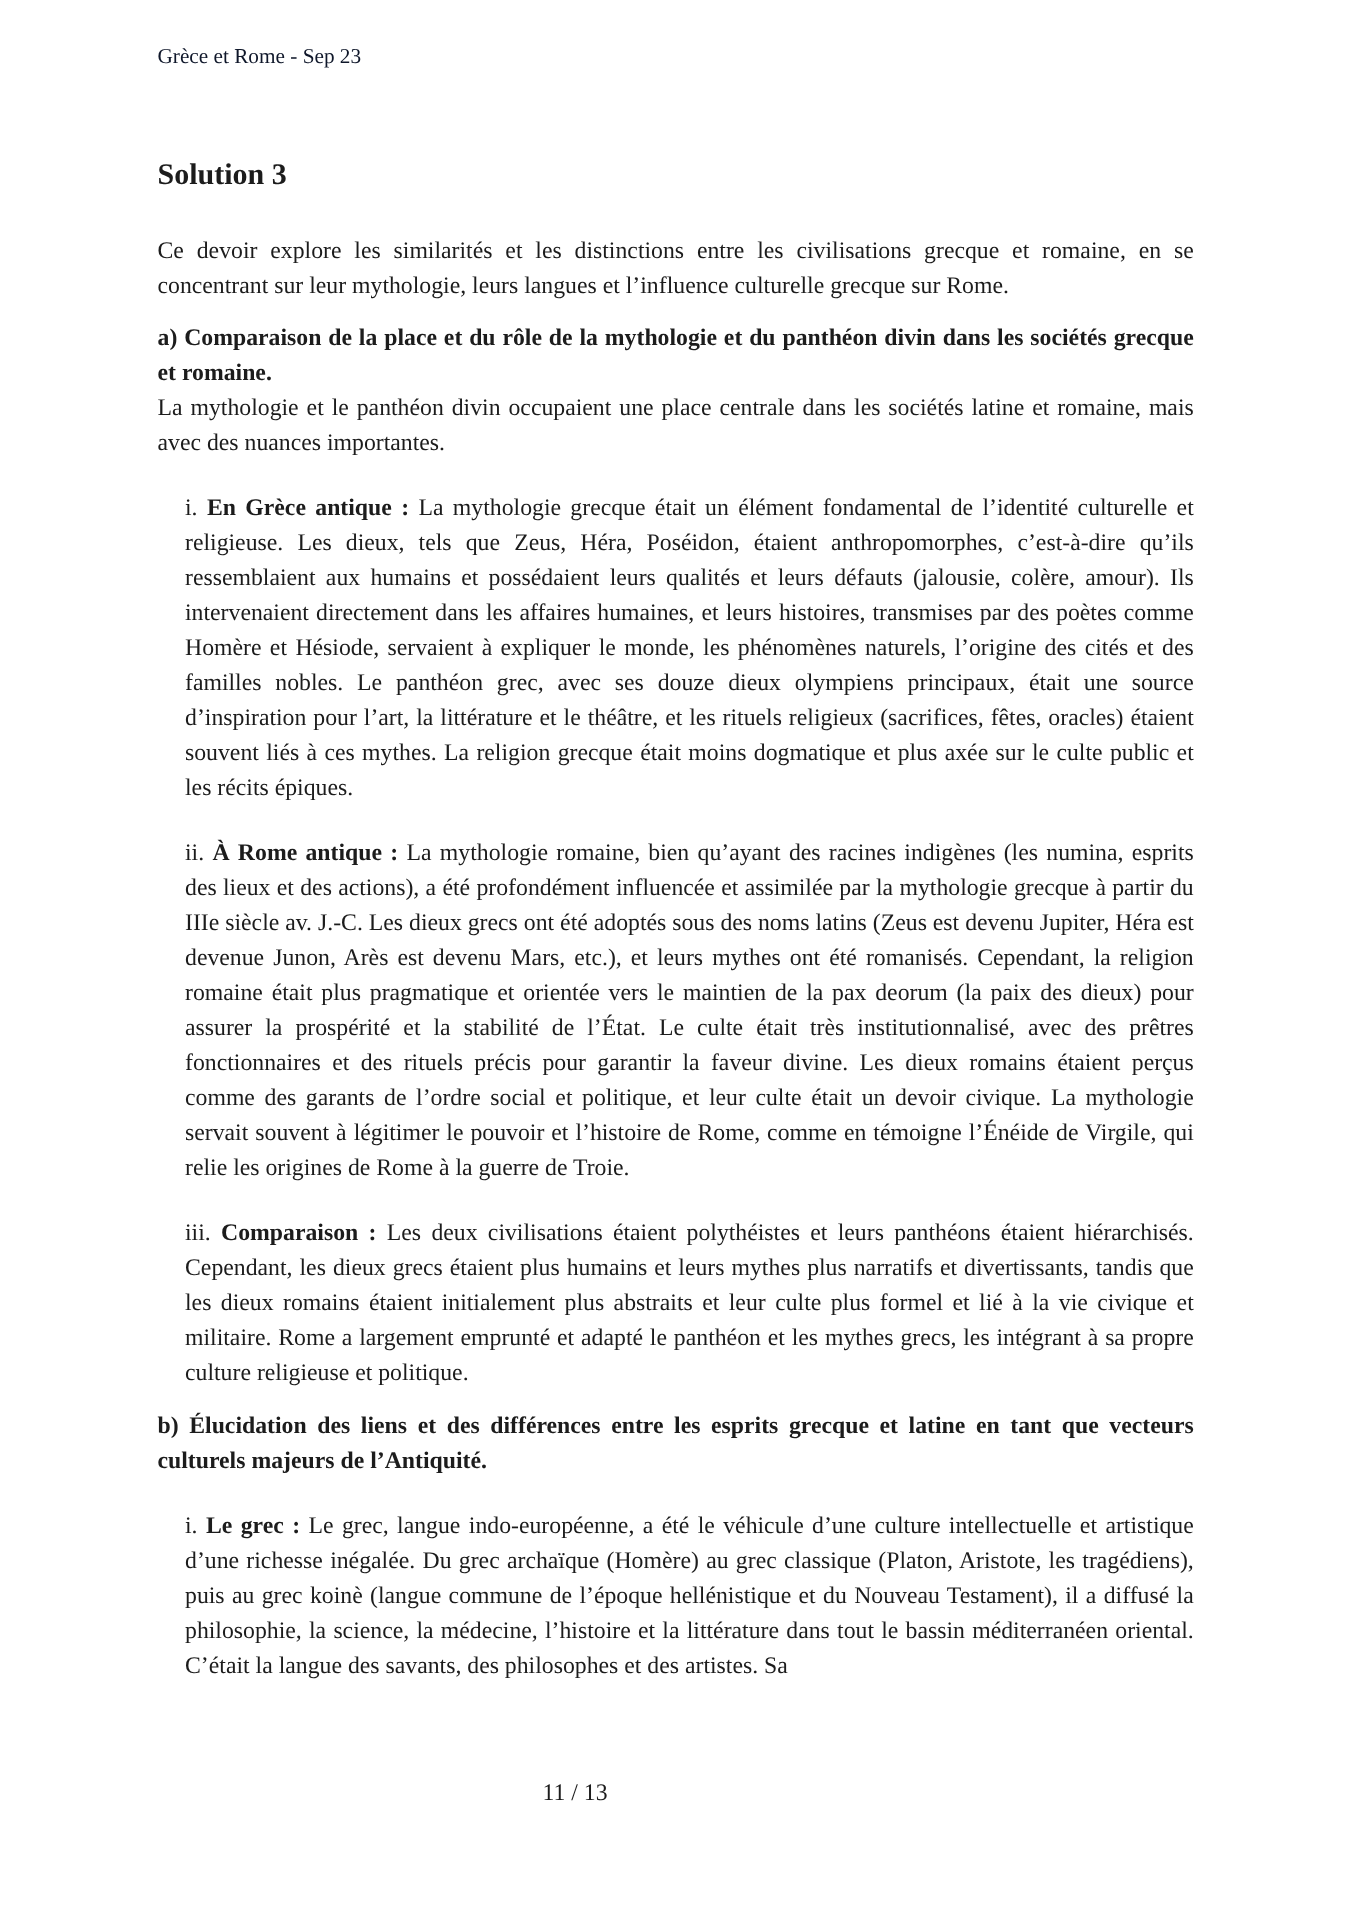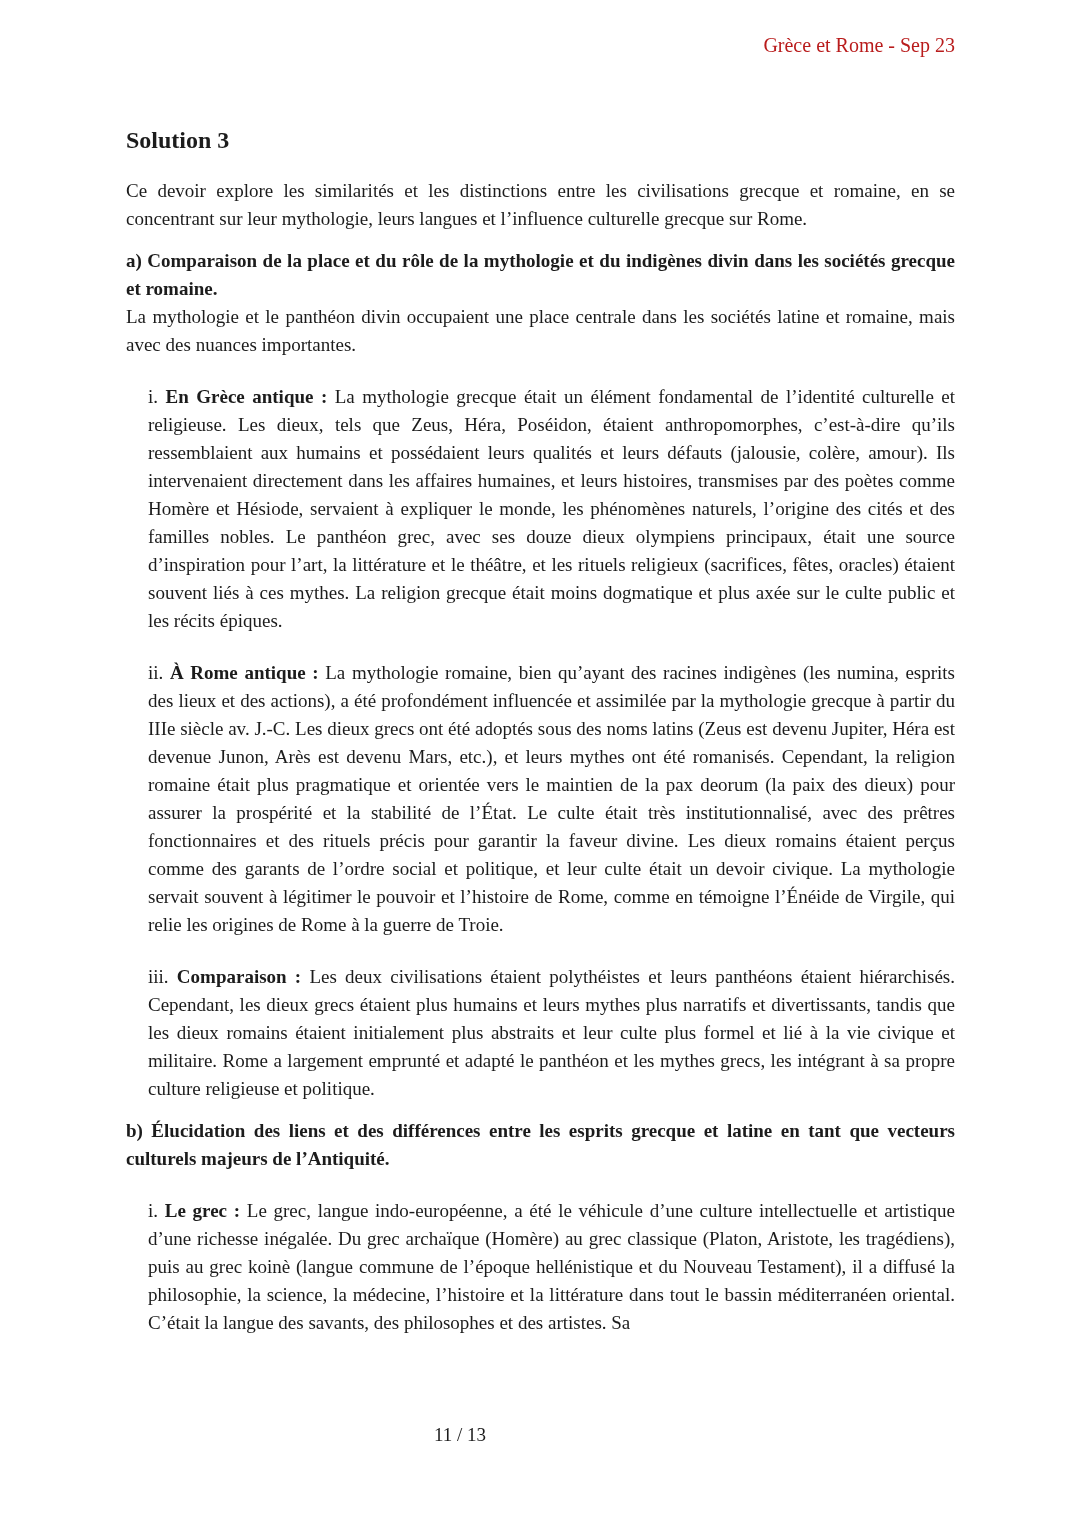--- a/index.html
+++ b/index.html
@@ -12,39 +12,39 @@
     width: 1080px;
     height: 1527px;
     box-sizing: border-box;
     background: #ffffff;
     padding: 35px 125px 0 126px;
     font-family: "Liberation Serif", "DejaVu Serif", serif;
     color: #1c1c1c;
     overflow: hidden;
   }
   .page-header {
-    text-align: right;
-    font-size: 20px;
+    text-align: left;
+    font-size: 17px;
     line-height: 20px;
-    color: #b91c1c;
+    color: #0f172a;
   }
   .doc-title {
     font-size: 24px;
     font-weight: bold;
     margin: 70px 0 0 0;
     line-height: 30px;
   }
   .para {
     font-size: 19px;
     line-height: 28px;
     text-align: justify;
     margin: 0;
   }
   .intro {
-    margin-top: 22px;
+    margin-top: 32px;
   }
   .sec-heading {
     font-size: 19px;
     line-height: 28px;
     font-weight: bold;
     margin: 14px 0 0 0;
     text-align: justify;
   }
   .item {
     margin: 24px 0 0 22px;
@@ -69,21 +69,21 @@
 
   <div class="page-header">
     <span>Grèce et Rome - Sep 23</span>
   </div>
 
   <h1 class="doc-title">Solution 3</h1>
 
   <p class="para intro">Ce devoir explore les similarités et les distinctions entre les civilisations grecque et romaine, en se concentrant sur leur mythologie, leurs langues et l’influence culturelle grecque sur Rome.</p>
 
   <section>
-    <h2 class="sec-heading">a) Comparaison de la place et du rôle de la mythologie et du indigènes divin dans les sociétés grecque et romaine.</h2>
+    <h2 class="sec-heading">a) Comparaison de la place et du rôle de la mythologie et du panthéon divin dans les sociétés grecque et romaine.</h2>
     <p class="para">La mythologie et le panthéon divin occupaient une place centrale dans les sociétés latine et romaine, mais avec des nuances importantes.</p>
     <p class="para item"><span class="run-normal">i. </span><span class="run-bold">En Grèce antique : </span><span class="run-normal">La mythologie grecque était un élément fondamental de l’identité culturelle et religieuse. Les dieux, tels que Zeus, Héra, Poséidon, étaient anthropomorphes, c’est-à-dire qu’ils ressemblaient aux humains et possédaient leurs qualités et leurs défauts (jalousie, colère, amour). Ils intervenaient directement dans les affaires humaines, et leurs histoires, transmises par des poètes comme Homère et Hésiode, servaient à expliquer le monde, les phénomènes naturels, l’origine des cités et des familles nobles. Le panthéon grec, avec ses douze dieux olympiens principaux, était une source d’inspiration pour l’art, la littérature et le théâtre, et les rituels religieux (sacrifices, fêtes, oracles) étaient souvent liés à ces mythes. La religion grecque était moins dogmatique et plus axée sur le culte public et les récits épiques.</span></p>
     <p class="para item"><span class="run-normal">ii. </span><span class="run-bold">À Rome antique : </span><span class="run-normal">La mythologie romaine, bien qu’ayant des racines indigènes (les </span><span class="run-italic">numina</span><span class="run-normal">, esprits des lieux et des actions), a été profondément influencée et assimilée par la mythologie grecque à partir du IIIe siècle av. J.-C. Les dieux grecs ont été adoptés sous des noms latins (Zeus est devenu Jupiter, Héra est devenue Junon, Arès est devenu Mars, etc.), et leurs mythes ont été romanisés. Cependant, la religion romaine était plus pragmatique et orientée vers le maintien de la </span><span class="run-italic">pax deorum</span><span class="run-normal"> (la paix des dieux) pour assurer la prospérité et la stabilité de l’État. Le culte était très institutionnalisé, avec des prêtres fonctionnaires et des rituels précis pour garantir la faveur divine. Les dieux romains étaient perçus comme des garants de l’ordre social et politique, et leur culte était un devoir civique. La mythologie servait souvent à légitimer le pouvoir et l’histoire de Rome, comme en témoigne l’Énéide de Virgile, qui relie les origines de Rome à la guerre de Troie.</span></p>
     <p class="para item"><span class="run-normal">iii. </span><span class="run-bold">Comparaison : </span><span class="run-normal">Les deux civilisations étaient polythéistes et leurs panthéons étaient hiérarchisés. Cependant, les dieux grecs étaient plus humains et leurs mythes plus narratifs et divertissants, tandis que les dieux romains étaient initialement plus abstraits et leur culte plus formel et lié à la vie civique et militaire. Rome a largement emprunté et adapté le panthéon et les mythes grecs, les intégrant à sa propre culture religieuse et politique.</span></p>
   </section>
 
   <section>
     <h2 class="sec-heading">b) Élucidation des liens et des différences entre les esprits grecque et latine en tant que vecteurs culturels majeurs de l’Antiquité.</h2>
     <p class="para item"><span class="run-normal">i. </span><span class="run-bold">Le grec : </span><span class="run-normal">Le grec, langue indo-européenne, a été le véhicule d’une culture intellectuelle et artistique d’une richesse inégalée. Du grec archaïque (Homère) au grec classique (Platon, Aristote, les tragédiens), puis au grec koinè (langue commune de l’époque hellénistique et du Nouveau Testament), il a diffusé la philosophie, la science, la médecine, l’histoire et la littérature dans tout le bassin méditerranéen oriental. C’était la langue des savants, des philosophes et des artistes. Sa</span></p>
   </section>

